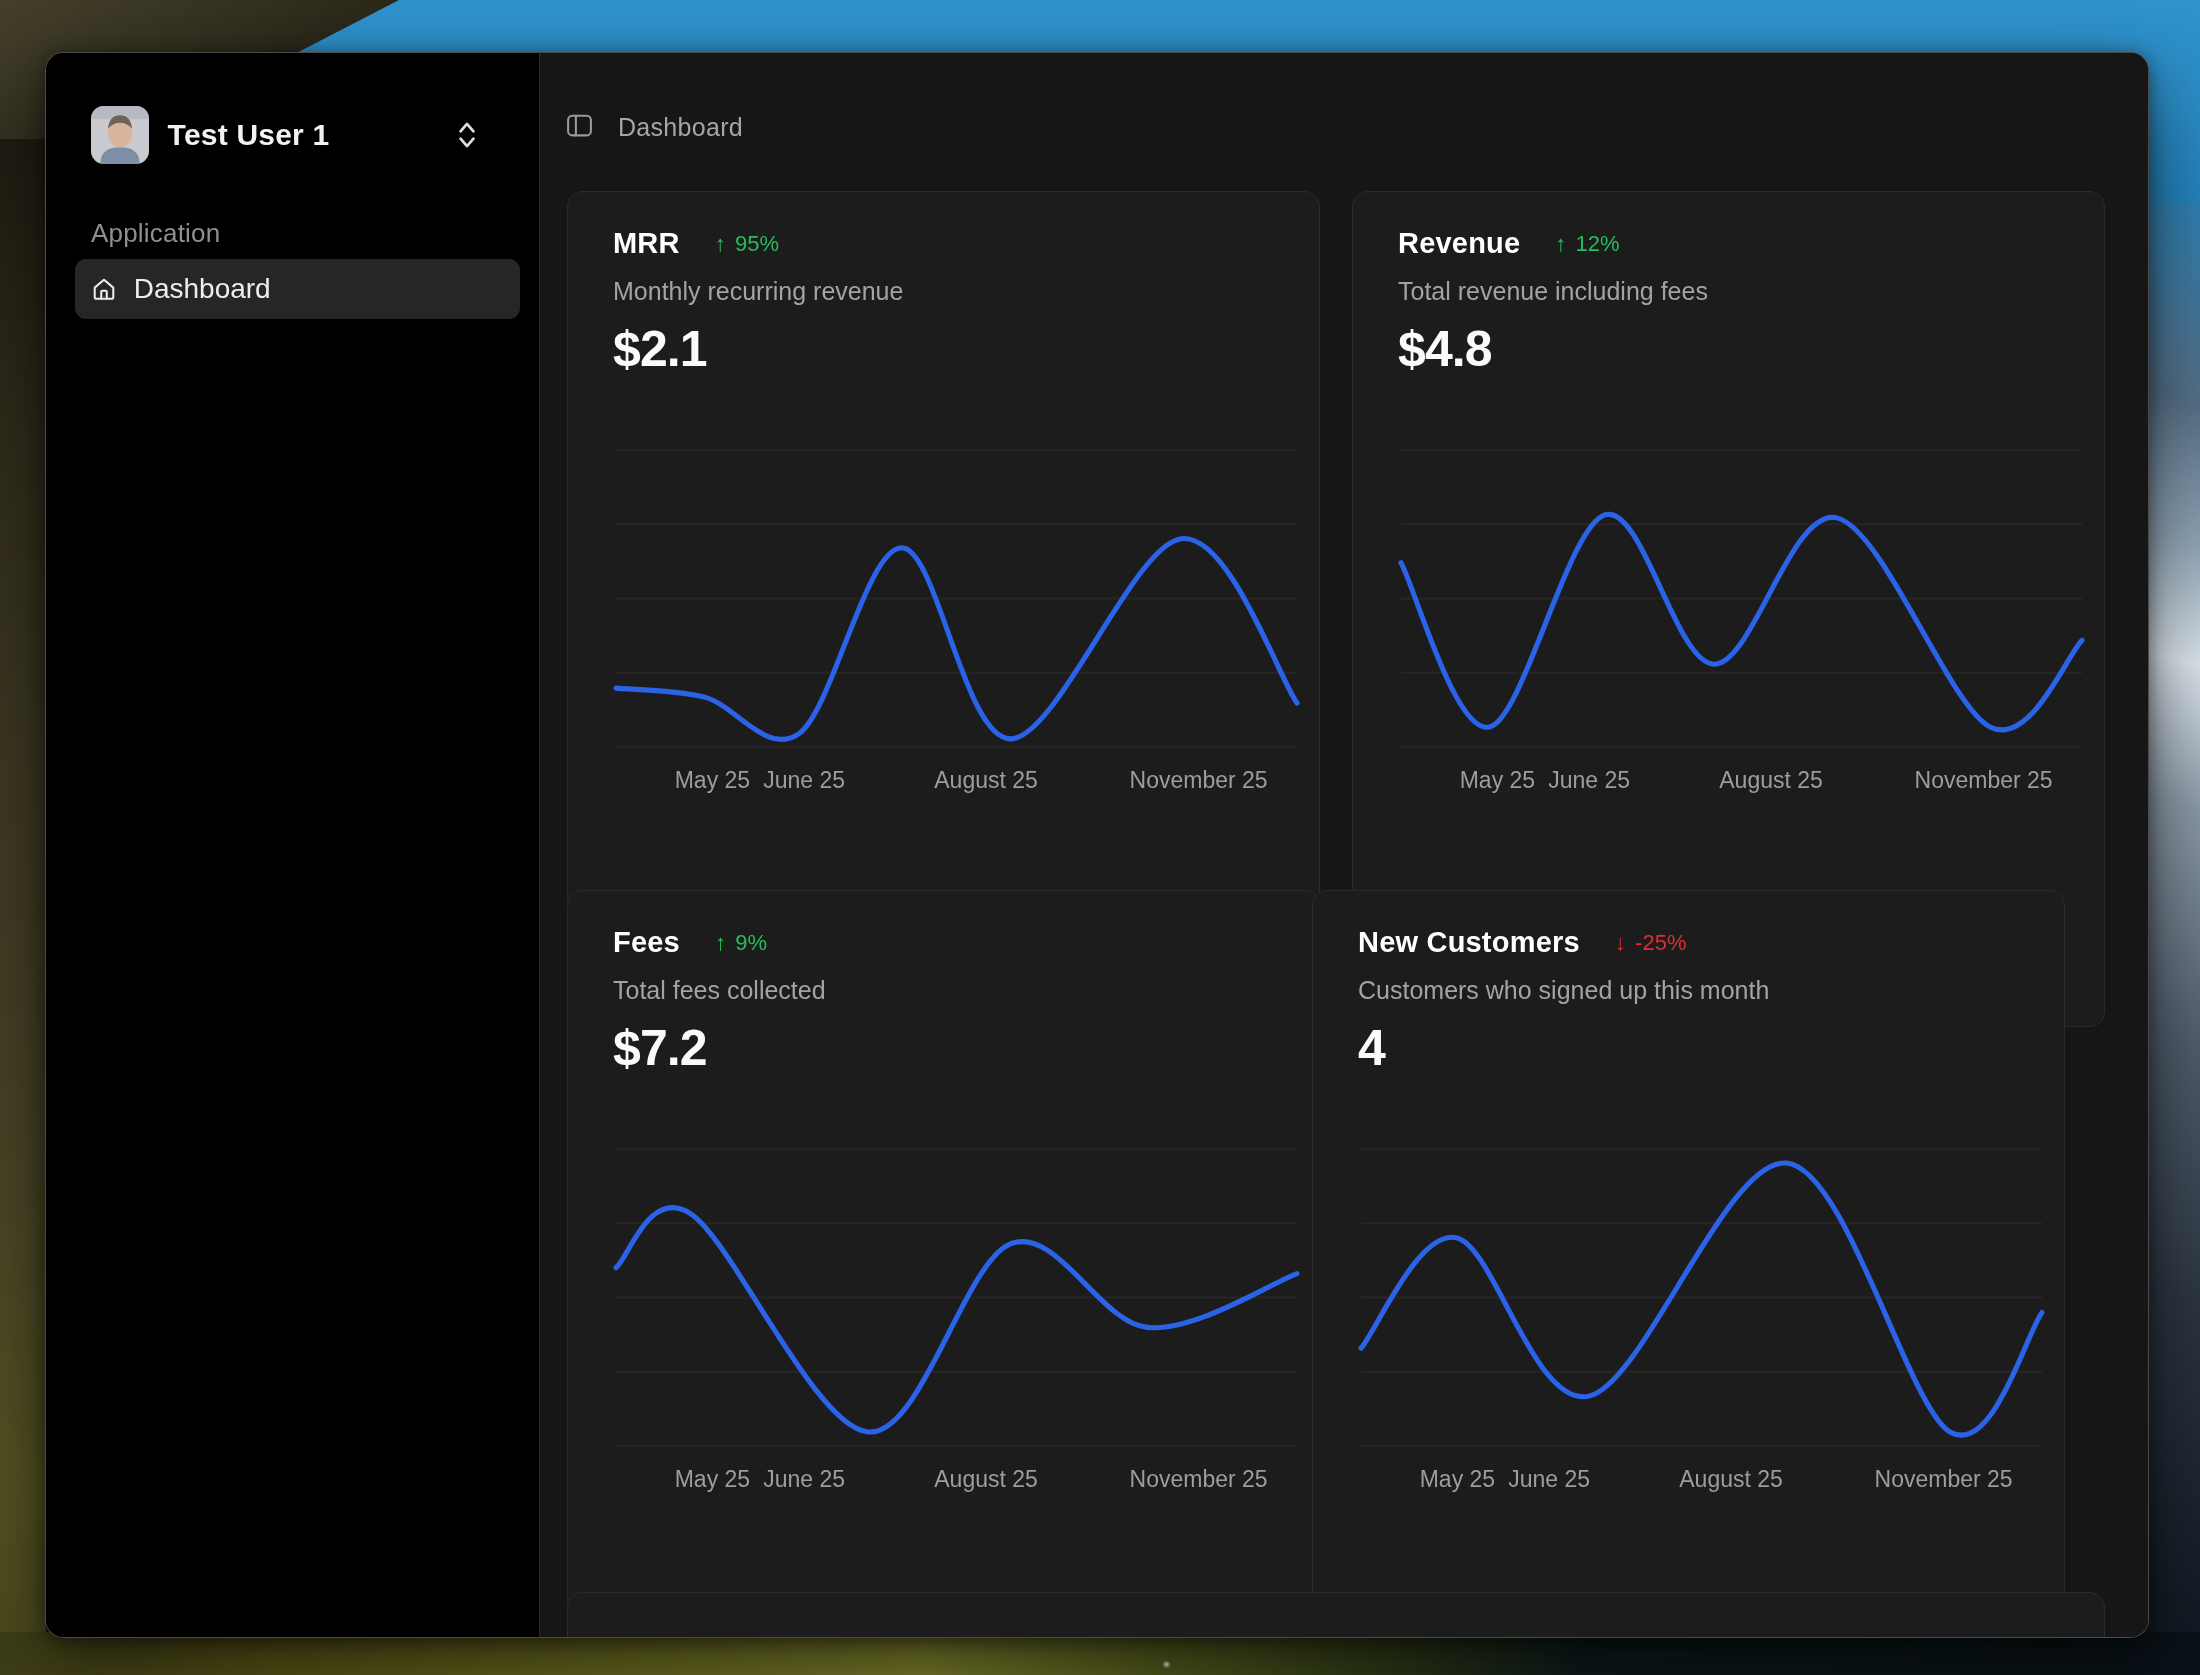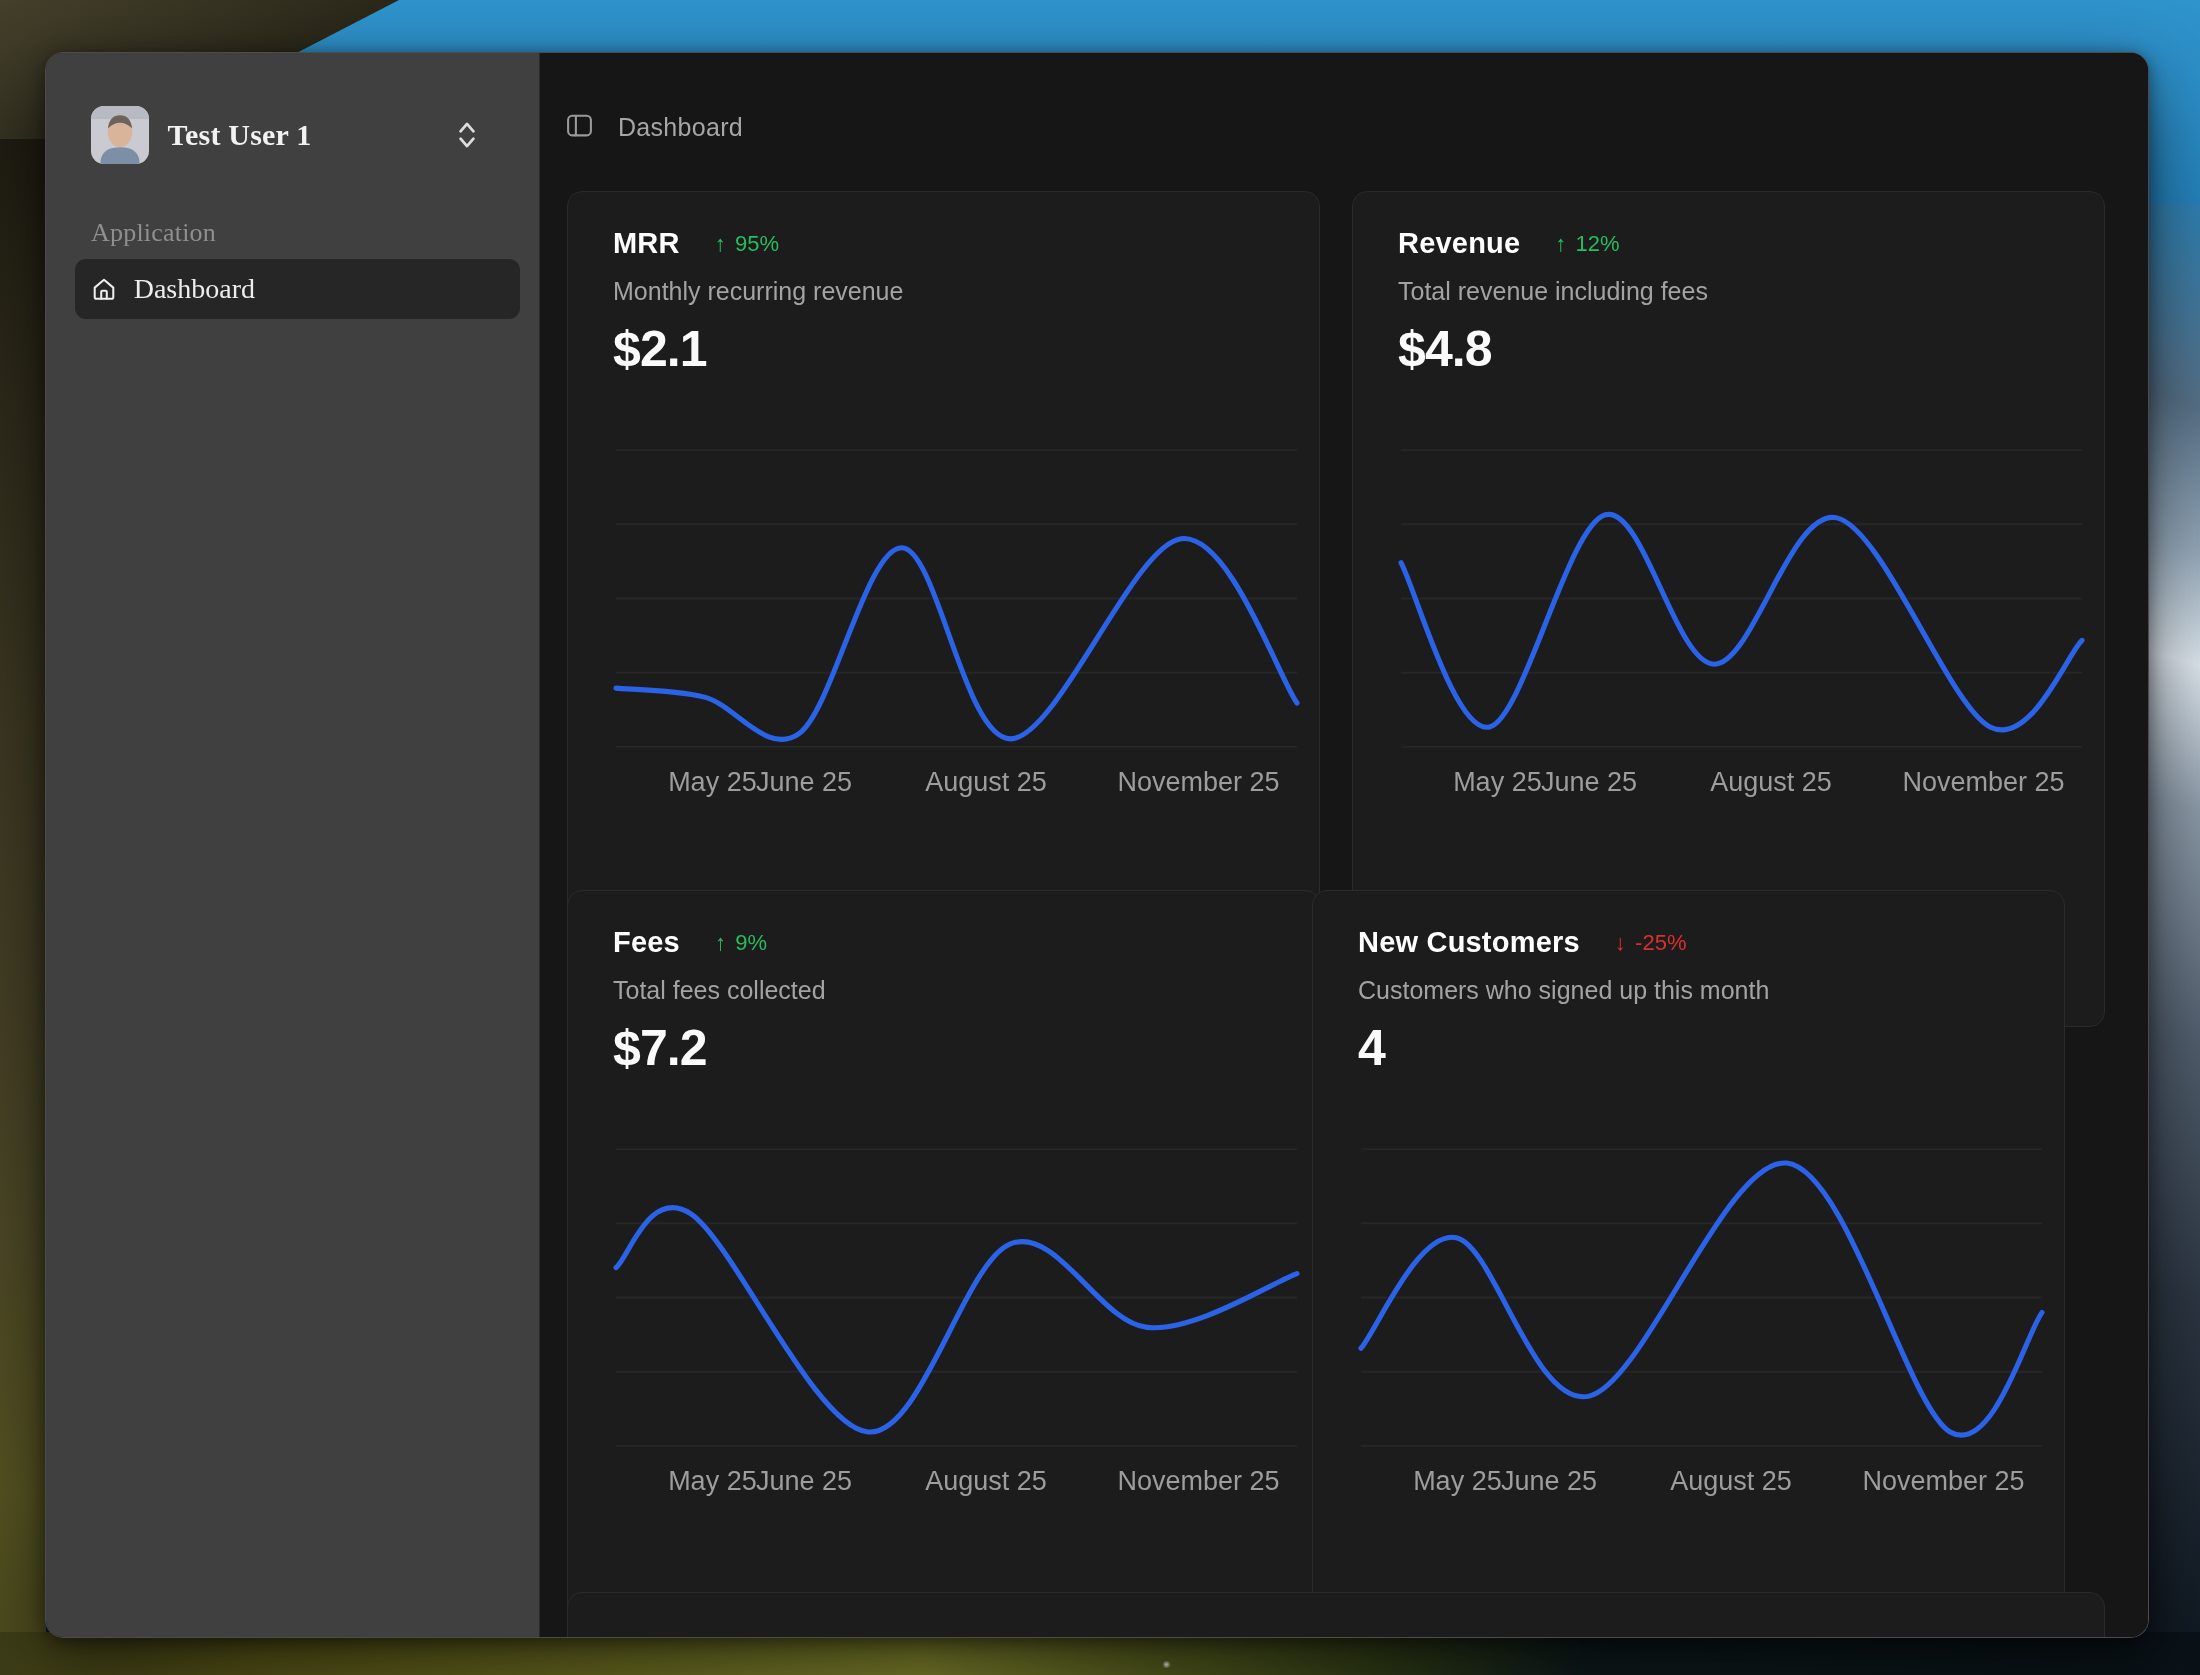--- a/index.html
+++ b/index.html
@@ -21,21 +21,21 @@
   .wp-dot { position:absolute; left:1162px; top:1661px; width:9.3px; height:7.4px; border-radius:50%;
     background:radial-gradient(circle,#f3f4e9 0%,rgba(240,240,220,0) 75%); }
 
   
   .window { position:absolute; left:45px; top:52px; width:2104px; height:1586px;
     background:#161616; border:1.9px solid rgba(140,140,140,.45); border-radius:18.6px;
     box-shadow:0 28px 74px rgba(0,0,0,.55), 0 3.7px 16.7px rgba(0,0,0,.45);
     display:flex; overflow:hidden; }
 
   
-  .sidebar { position:relative; width:494px; flex:0 0 494px; background:#404040; border-right:0.9px solid #2a2a2a;font-family:Liberation Serif, serif; }
+  .sidebar { position:relative; width:494px; flex:0 0 494px; background:#000000; border-right:0.9px solid #2a2a2a; }
   .user-row { position:absolute; left:45px; top:53px; width:408px; height:58px; display:flex; align-items:center; cursor:pointer; }
   .avatar { width:58px; height:58px; border-radius:13px; overflow:hidden; flex:0 0 58px; display:block; }
   .user-name { margin-left:18.6px; font-size:30px; font-weight:600; color:#f2f2f2; letter-spacing:0.2px; }
   .chevrons { margin-left:auto; margin-right:20.4px; display:flex; align-items:center; }
   .section-label { position:absolute; left:45px; top:165px; font-size:26px; font-weight:500; color:#8f8f8f; letter-spacing:0.2px; }
   .nav-item { position:absolute; left:29px; top:206px; width:445px; height:60px; border-radius:11px;
     background:#262626; display:flex; align-items:center; padding-left:16px; cursor:pointer; }
   .nav-item .nav-icon { width:26px; height:26px; display:flex; align-items:center; }
   .nav-item .nav-label { margin-left:16.7px; font-size:28px; font-weight:500; color:#ededed; }
 
@@ -50,21 +50,21 @@
   .card-1 { left:812px; top:138px; }
   .card-2 { left:27px;  top:837px; }
   .card-3 { left:772px; top:837px;padding-left:16px; }
   .card-head { position:absolute; left:45px; top:35px; display:flex; align-items:center; gap:35px; }
   .card-title { font-size:29px; font-weight:700; color:#ffffff; letter-spacing:0.2px; }
   .badge { display:flex; align-items:center; gap:9.3px; font-size:22px; font-weight:500; }
   .card-subtitle { position:absolute; left:45px; top:85px; font-size:25px; color:#a3a3a3; }
   .card-value { position:absolute; left:45px; top:128px; font-size:50px; font-weight:700; color:#fafafa; letter-spacing:-0.9px; }
   .chart { position:absolute; left:48px; right:24px; top:257px; height:362px; }
   .chart svg { position:absolute; left:0; top:0; overflow:visible; }
-  .tick { position:absolute; top:318px; transform:translateX(-50%); font-size:27px; color:#9d9d9d; white-space:nowrap;text-align:center; }
+  .tick { position:absolute; top:318px; transform:translateX(-50%); font-size:23px; color:#9d9d9d; white-space:nowrap;text-align:center; }
 
   .partial-card { position:absolute; left:27px; top:1539px; width:1538px; height:83px;
     background:#1c1c1c; border:0.9px solid #2b2b2b; border-radius:15px 15px 0 0; }
 </style>
 </head>
 <body>
 
 <div class="desktop">
   <div class="wp-rock-topleft"></div>
   <div class="wp-left-strip"></div>

